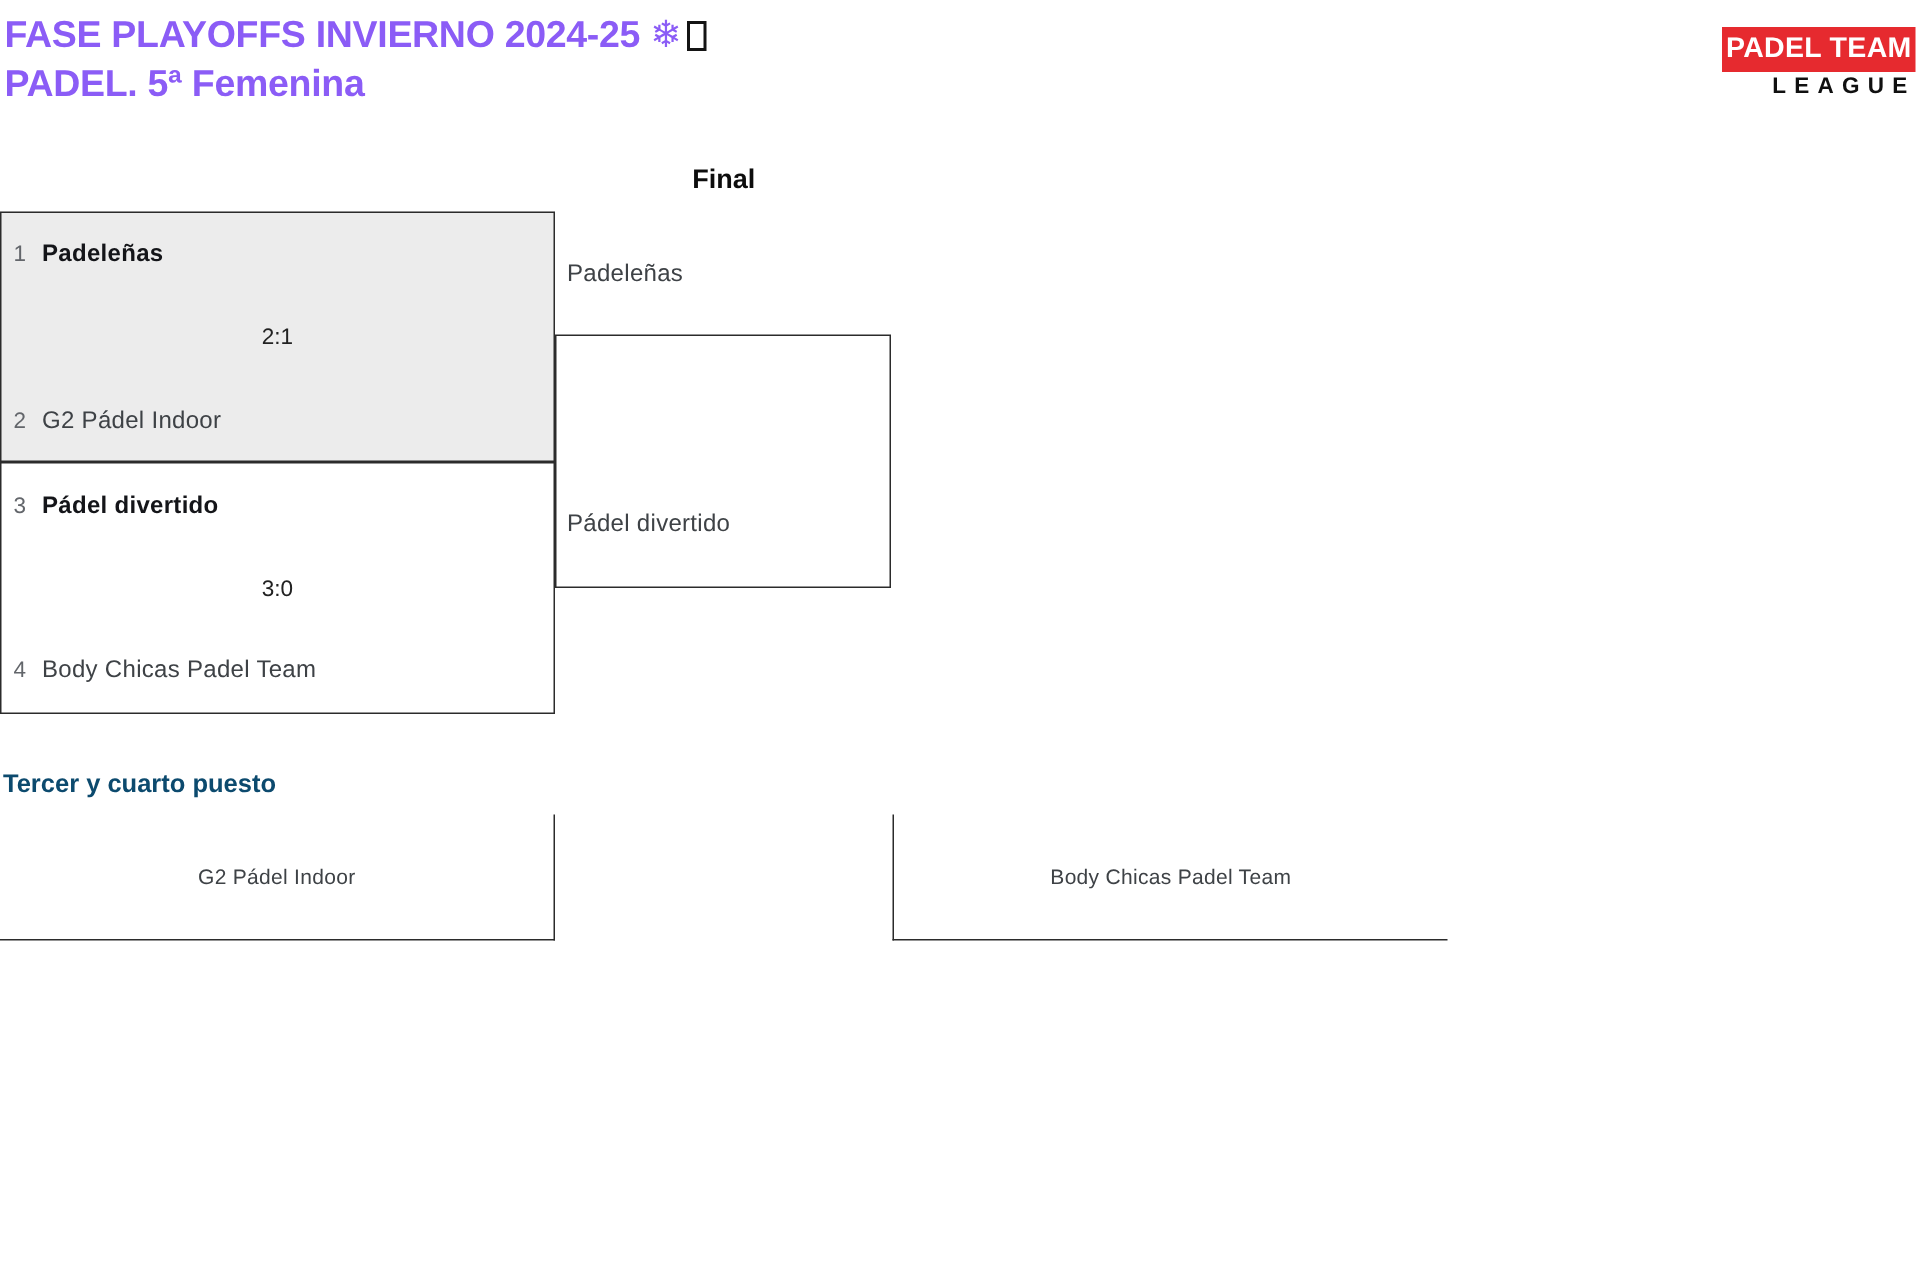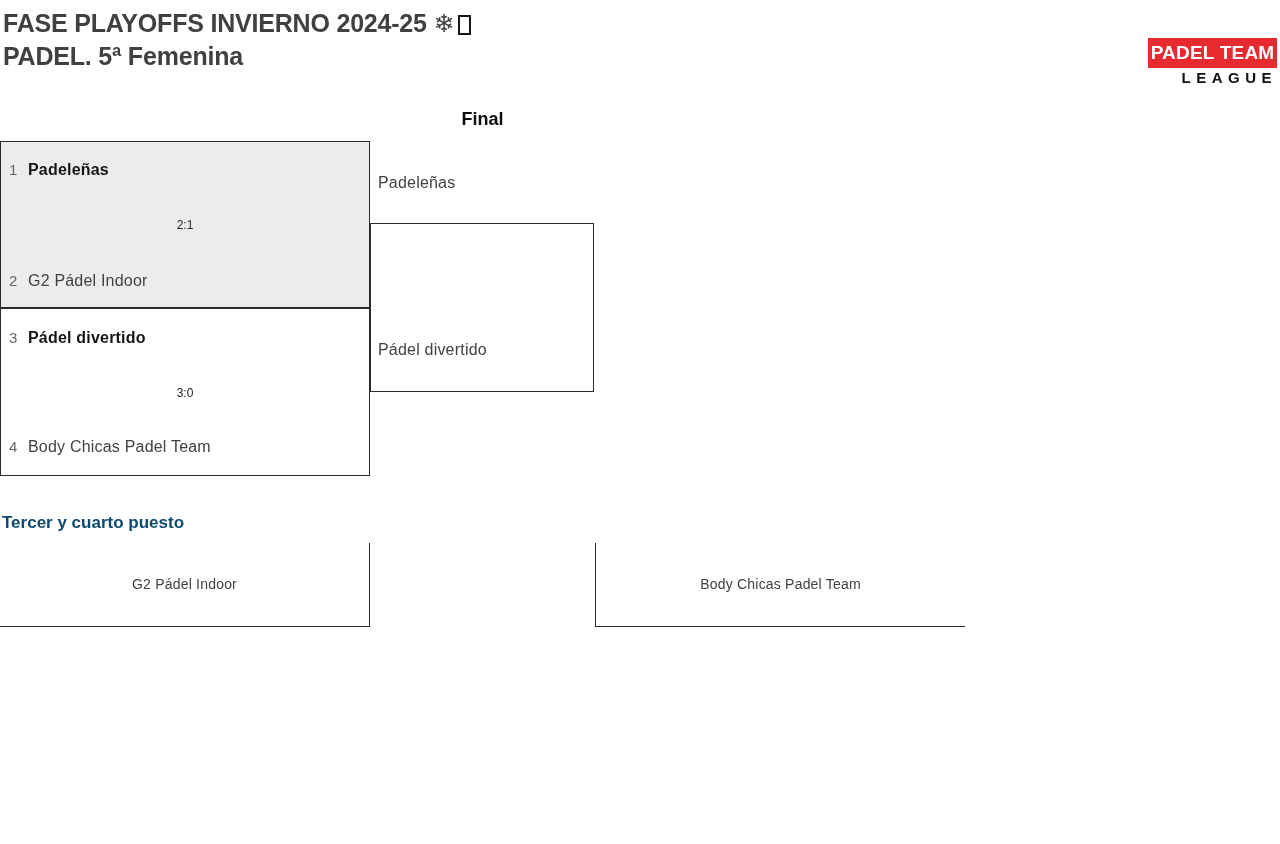--- a/index.html
+++ b/index.html
@@ -16,37 +16,36 @@
     overflow:hidden;
   }
 
   
   .title {
     position:absolute;
     left:3px; top:7px;
     font-size:25px;
     font-weight:700;
     line-height:33px;
-    color:#404040;
+    color:#8b5cf6;
     letter-spacing:-0.2px;
     white-space:nowrap;
   }
   .tofu {
     display:inline-block;
     width:13px; height:20px;
     border:2px solid #141414;
     vertical-align:-3px;
     margin-left:4px;
   }
 
   .logo {
     position:absolute;
     left:1148px; top:18px;
     width:129px;
-    margin-top:20px;
   }
   .logo-red {
     height:30px;
     background:#e62a2f;
     display:flex;
     align-items:center;
     justify-content:center;
   }
   .logo-red span {
     color:#ffffff;
@@ -114,21 +113,21 @@
   }
   .team-name.winner {
     font-weight:700;
     color:#141519;
   }
 
   .score {
     position:absolute;
     left:0; right:0;
     text-align:center;
-    font-size:12px;
+    font-size:15px;
     line-height:22px;
     color:#222222;
   }
   .match.sf1 .score { top:72px; }
   .match.sf2 .score { top:73px; }
 
   
   .final-box {
     position:absolute;
     left:370px; top:223px;

